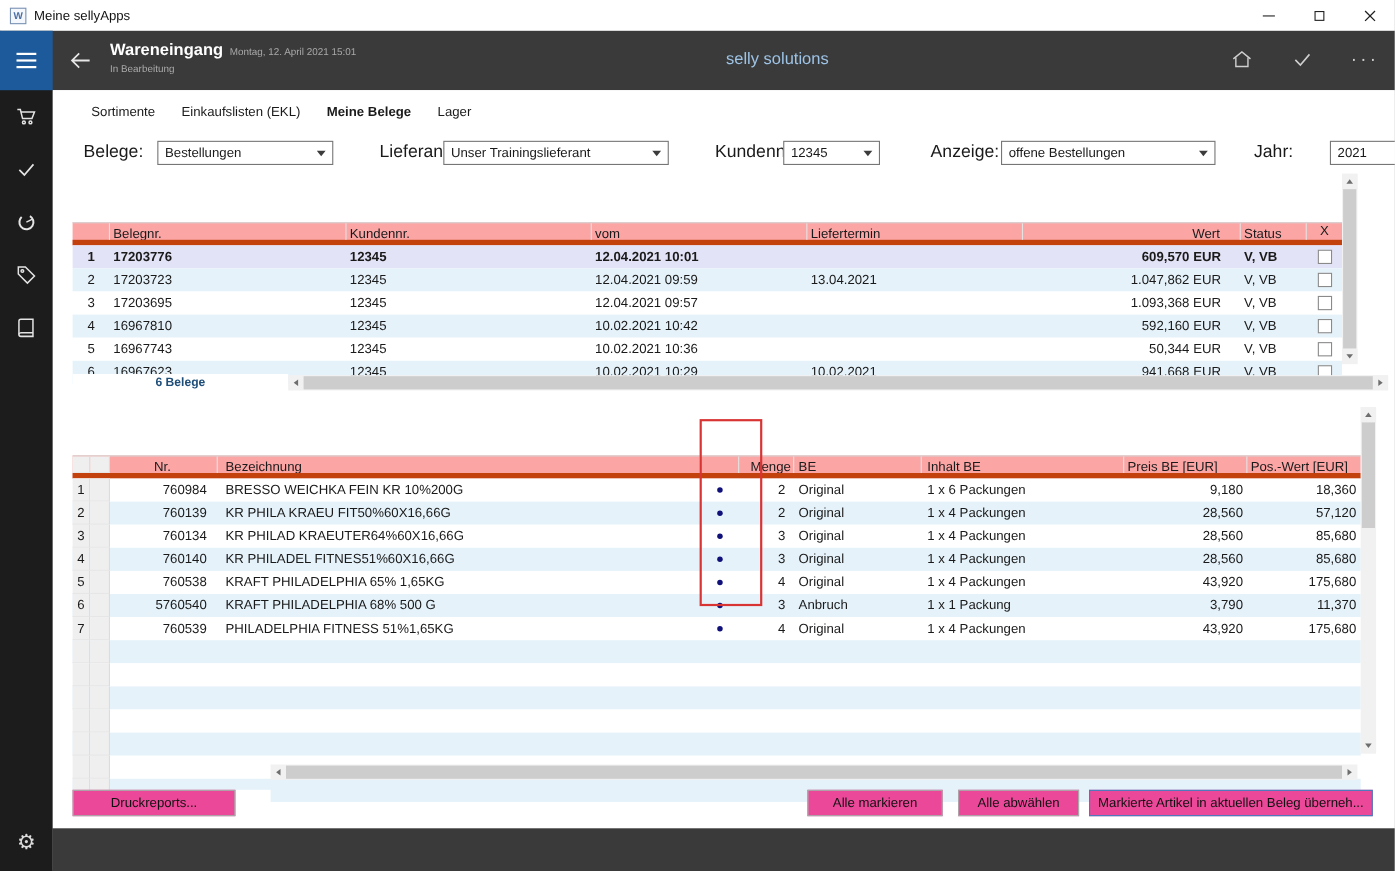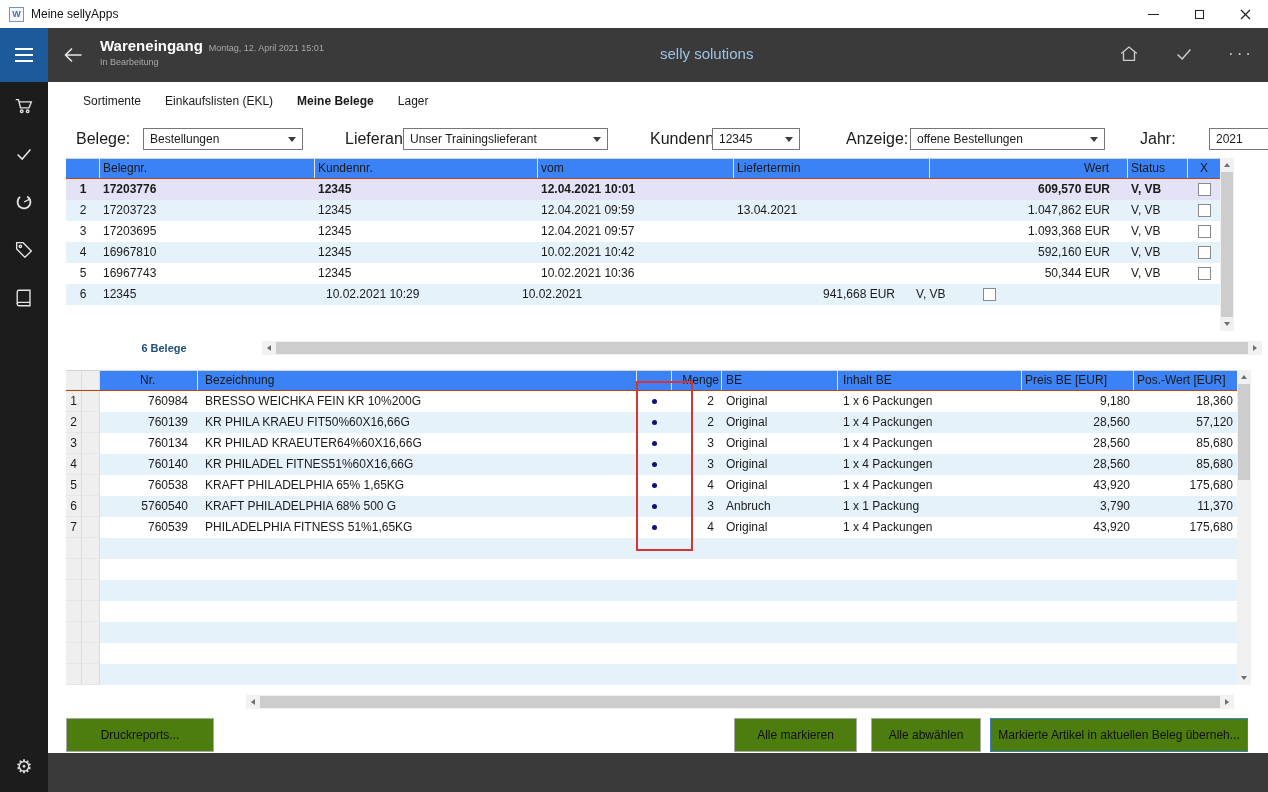--- a/index.html
+++ b/index.html
@@ -46,21 +46,21 @@
   .f-lbl { position:absolute; line-height:22px; font-size:16px; white-space:nowrap; }
   .combo { position:absolute; top:0; height:22px; border:1px solid #767676; background:#fff; line-height:20px; font-size:12px; padding-left:6px; padding-right:20px; white-space:nowrap; overflow:hidden; }
   .combo::after { content:''; position:absolute; right:6px; top:8px; width:0; height:0; border-left:4px solid transparent; border-right:4px solid transparent; border-top:5px solid #3c3c3c; }
 
   
   .orders-wrap { position:absolute; left:18px; top:76px; width:1168px; height:173px; }
   .positions-wrap { position:absolute; left:18px; top:288px; width:1185px; height:315px; }
   .tgrid { position:absolute; left:0; top:0; }
   .orders-wrap .tgrid { width:1154px; }
   .positions-wrap .tgrid { width:1171px; }
-  .thead { display:flex; height:21px; background:#3b82f6; border-top:1px solid #d4d4d4; border-bottom:1px solid #c2410c; }
+  .thead { display:flex; height:21px; background:#fca5a5; border-top:1px solid #d4d4d4; border-bottom:5px solid #c2410c;margin-top:44px; }
   .hcell { font-size:12px; line-height:19px; border-right:1px solid #e3e3e3; overflow:hidden; white-space:nowrap; }
   .hcell:last-child { border-right:none; }
   .trow { display:flex; height:21px; line-height:21px; background:#fff; }
   .trow.alt { background:#e5f2fa; }
   .trow.sel { background:#e3e3f7; font-weight:bold; }
   .cell { font-size:12px; overflow:hidden; white-space:nowrap; }
 
   
   .u-num    { width:34px; text-align:center; }
   .u-beleg  { width:215px; padding-left:3px; }
@@ -107,21 +107,21 @@
   
   .footer1 { position:absolute; left:18px; top:258px; width:1196px; height:16px; }
   .footer2 { position:absolute; left:18px; top:612px; width:1168px; height:16px; }
   .ftab { position:absolute; left:0; top:0; height:16px; font-size:11px; font-weight:bold; color:#1f4e79; text-align:center; line-height:16px; background:#fff; }
   .footer1 .ftab { width:196px; }
   .footer2 .ftab { width:180px;margin-top:24px; }
   .footer1 .hscroll { left:196px; right:0; top:1px; }
   .footer2 .hscroll { left:180px; right:0; top:1px; }
 
   
-  .btn { position:absolute; top:636px; height:34px; background:#4d7c0f; border:1px solid #a9a9a9; font-size:12px; font-family:"Liberation Sans",sans-serif; color:#111; text-align:center; overflow:hidden; white-space:nowrap; }
+  .btn { position:absolute; top:636px; height:24px; background:#ec4899; border:1px solid #a9a9a9; font-size:12px; font-family:"Liberation Sans",sans-serif; color:#111; text-align:center; overflow:hidden; white-space:nowrap; }
   .btn.primary { border:1px solid #3f7fbf; }
 
   .bottombar { position:absolute; left:48px; top:753px; width:1220px; height:39px; background:#3a3a3a; }
 
   .red-box { position:absolute; left:636px; top:381px; width:57px; height:170px; border:2px solid #d93434; z-index:50; pointer-events:none; }
 </style>
 </head>
 <body>
 
 <div class="window">
@@ -304,20 +304,21 @@
               <div class="cell u-vom">10.02.2021 10:36</div>
               <div class="cell u-liefer"></div>
               <div class="cell u-wert">50,344 EUR</div>
               <div class="cell u-status">V, VB</div>
               <div class="cell u-x">
                 <div class="checkbox"></div>
               </div>
             </div>
             <div class="trow alt">
               <div class="cell u-num">6</div>
+              <div class="cell u-beleg">16967623</div>
               <div class="cell u-kunde">12345</div>
               <div class="cell u-vom">10.02.2021 10:29</div>
               <div class="cell u-liefer">10.02.2021</div>
               <div class="cell u-wert">941,668 EUR</div>
               <div class="cell u-status">V, VB</div>
               <div class="cell u-x">
                 <div class="checkbox"></div>
               </div>
             </div>
           </div>

